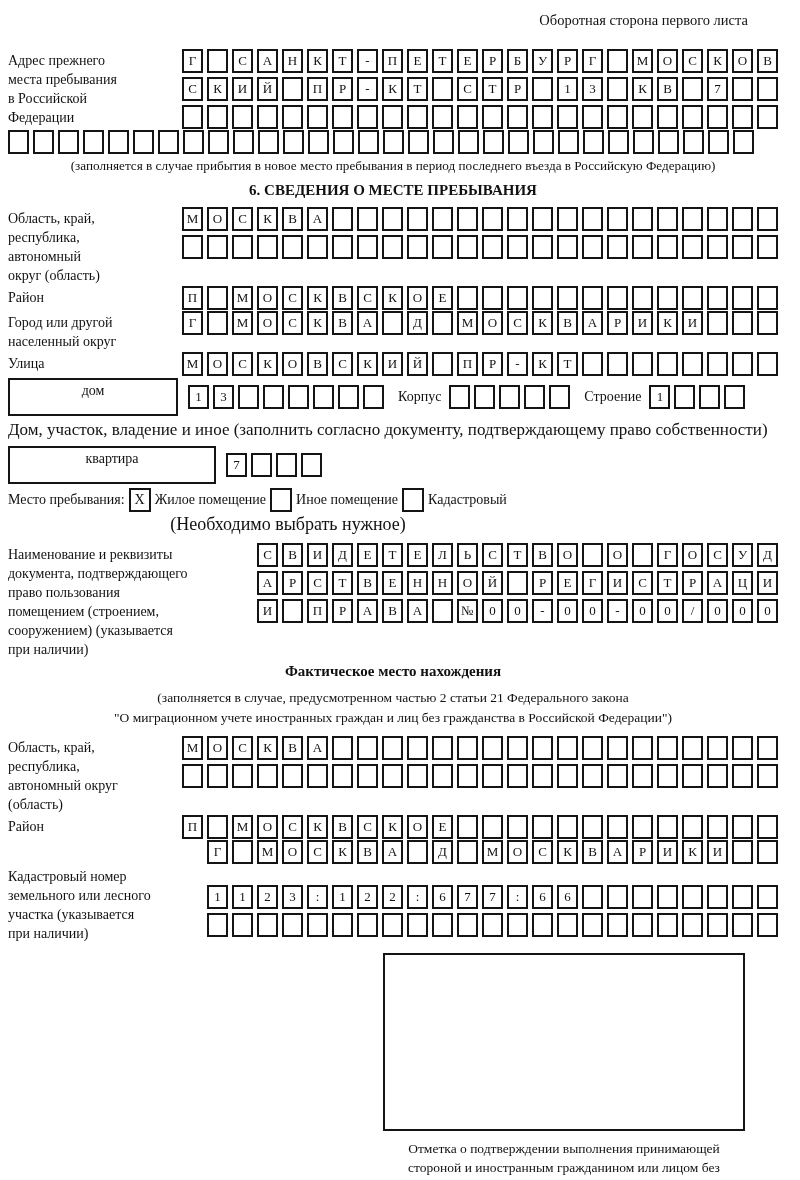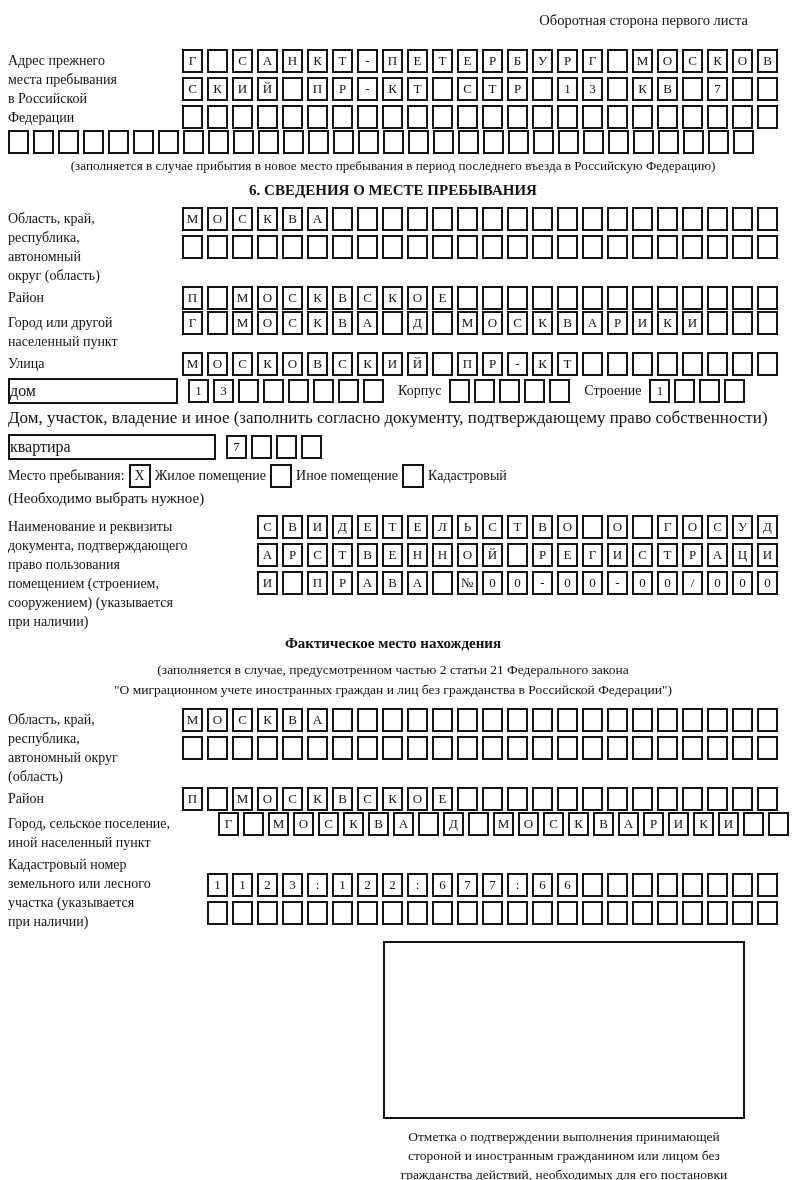--- a/index.html
+++ b/index.html
@@ -25,30 +25,30 @@
     font-size:13px; line-height:20px; text-align:center;
     font-family:"Liberation Serif","DejaVu Serif",serif;
   }
   .full-row { margin:1px 0 4px 0; }
 
   .small-note { font-size:13.2px; text-align:center; margin:0 0 8px 0; }
   .section-title { font-size:15px; font-weight:bold; text-align:center; margin:4px 0 8px 0; }
 
   
   .house-row { display:flex; align-items:center; margin:2px 0 4px 0; }
-  .wide-box { height:26px; border:2px solid #141414; text-align:left; font-size:16px; line-height:22px; flex:none; }
+  .wide-box { height:38px; border:2px solid #141414; text-align:center; font-size:14px; line-height:22px; flex:none; }
   .house-type { width:170px; margin-right:10px; }
   .apt-type { width:208px; margin-right:10px; }
   .inline-label { font-size:14px; margin:0 8px 0 14px; }
   .caption { font-size:17px; margin:0 0 6px 0; }
 
   
   .check-row { display:flex; align-items:center; gap:4px; margin:4px 0 2px 0; font-size:14px; }
   .cbox { width:22px; height:24px; border:2px solid #141414; flex:none; text-align:center; font-size:14px; line-height:20px; font-weight:normal; }
-  .choose-note { font-size:15px; text-align:left; width:560px; margin:0 0 8px 0; }
+  .choose-note { font-size:18px; text-align:center; width:560px; margin:0 0 8px 0; }
 
   .fact-note { font-size:13.5px; text-align:center; line-height:20px; }
   .fact-note-block { margin-bottom:8px; }
 
   .cadastre .rows { padding-top:20px; }
 
   .stamp-wrap { width:400px; margin-left:auto; margin-right:14px; margin-top:10px; text-align:center; }
   .stamp-box { width:362px; height:178px; border:2px solid #141414; margin:0 auto 8px auto; }
   .stamp-caption { font-size:13.5px; line-height:19px; white-space:pre-line; }
 </style>
@@ -269,21 +269,21 @@
           <span class="cell"></span>
           <span class="cell"></span>
           <span class="cell"></span>
           <span class="cell"></span>
         </div>
     </div>
   </div>
 
   <div class="field">
     <div class="field-label">Город или другой
-населенный пункт</div>
+населенный округ</div>
     <div class="rows">
       <div class="cells">
           <span class="cell">Г</span>
           <span class="cell"></span>
           <span class="cell">М</span>
           <span class="cell">О</span>
           <span class="cell">С</span>
           <span class="cell">К</span>
           <span class="cell">В</span>
           <span class="cell">А</span>
@@ -563,22 +563,20 @@
           <span class="cell"></span>
           <span class="cell"></span>
           <span class="cell"></span>
           <span class="cell"></span>
           <span class="cell"></span>
         </div>
     </div>
   </div>
 
   <div class="field">
-    <div class="field-label wide">Город, сельское поселение,
-иной населенный пункт</div>
     <div class="rows">
       <div class="cells">
           <span class="cell">Г</span>
           <span class="cell"></span>
           <span class="cell">М</span>
           <span class="cell">О</span>
           <span class="cell">С</span>
           <span class="cell">К</span>
           <span class="cell">В</span>
           <span class="cell">А</span>

